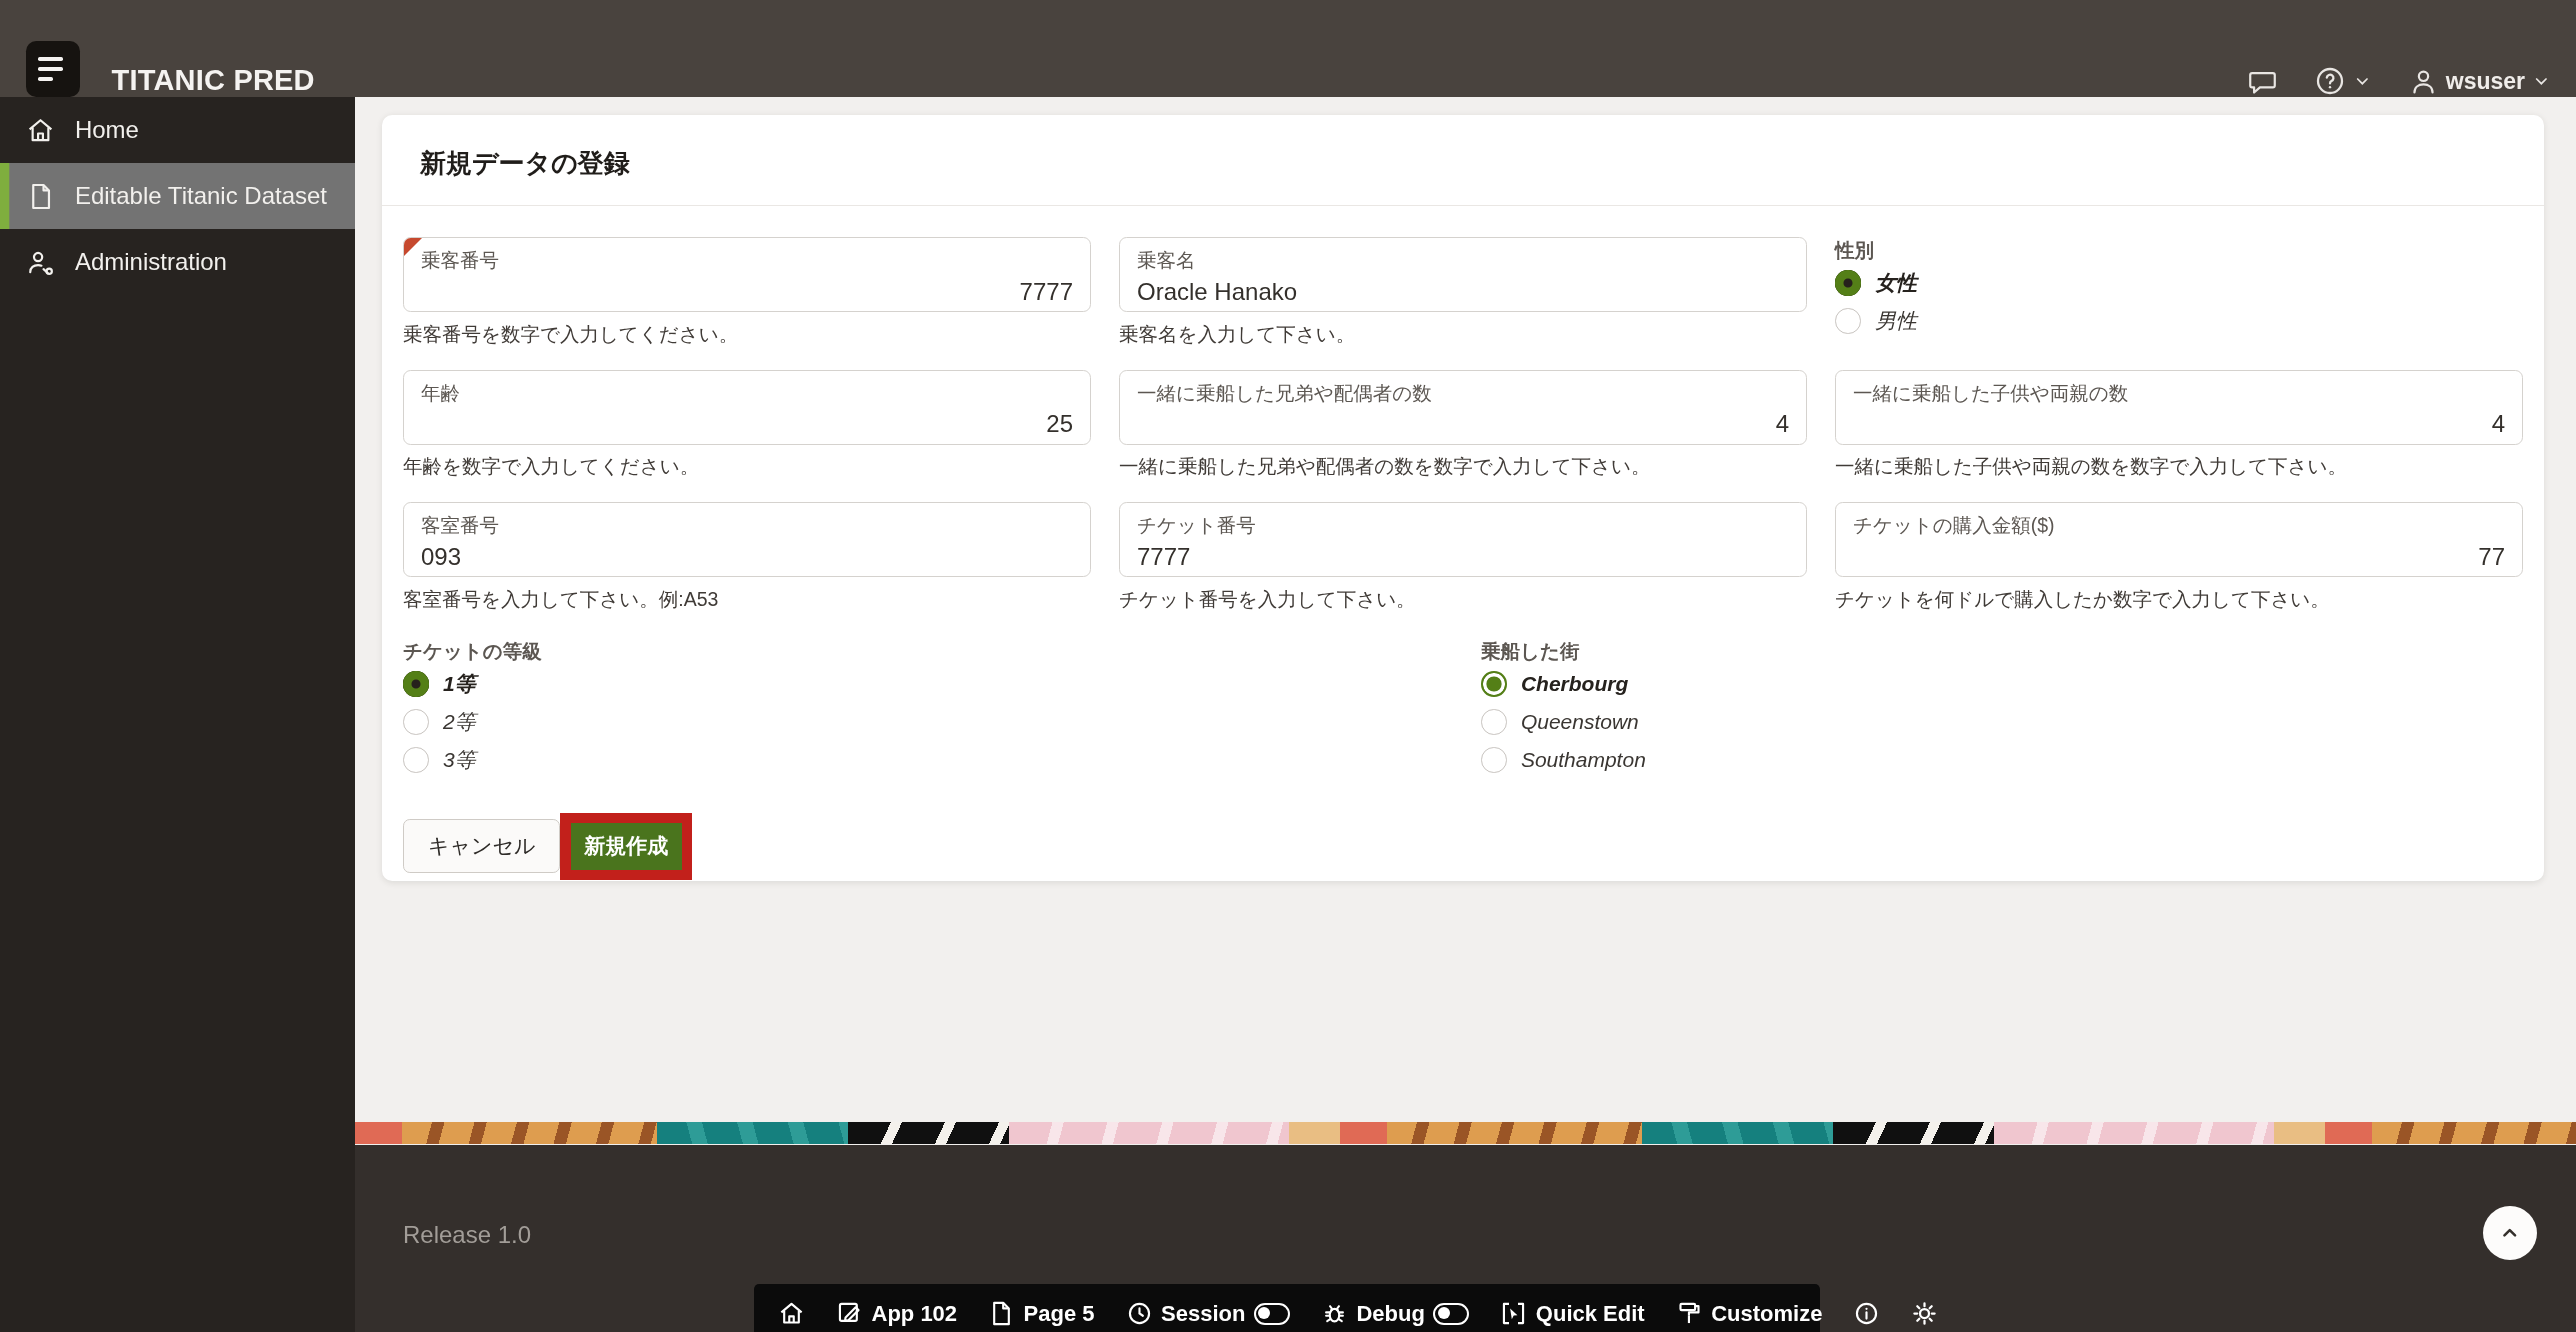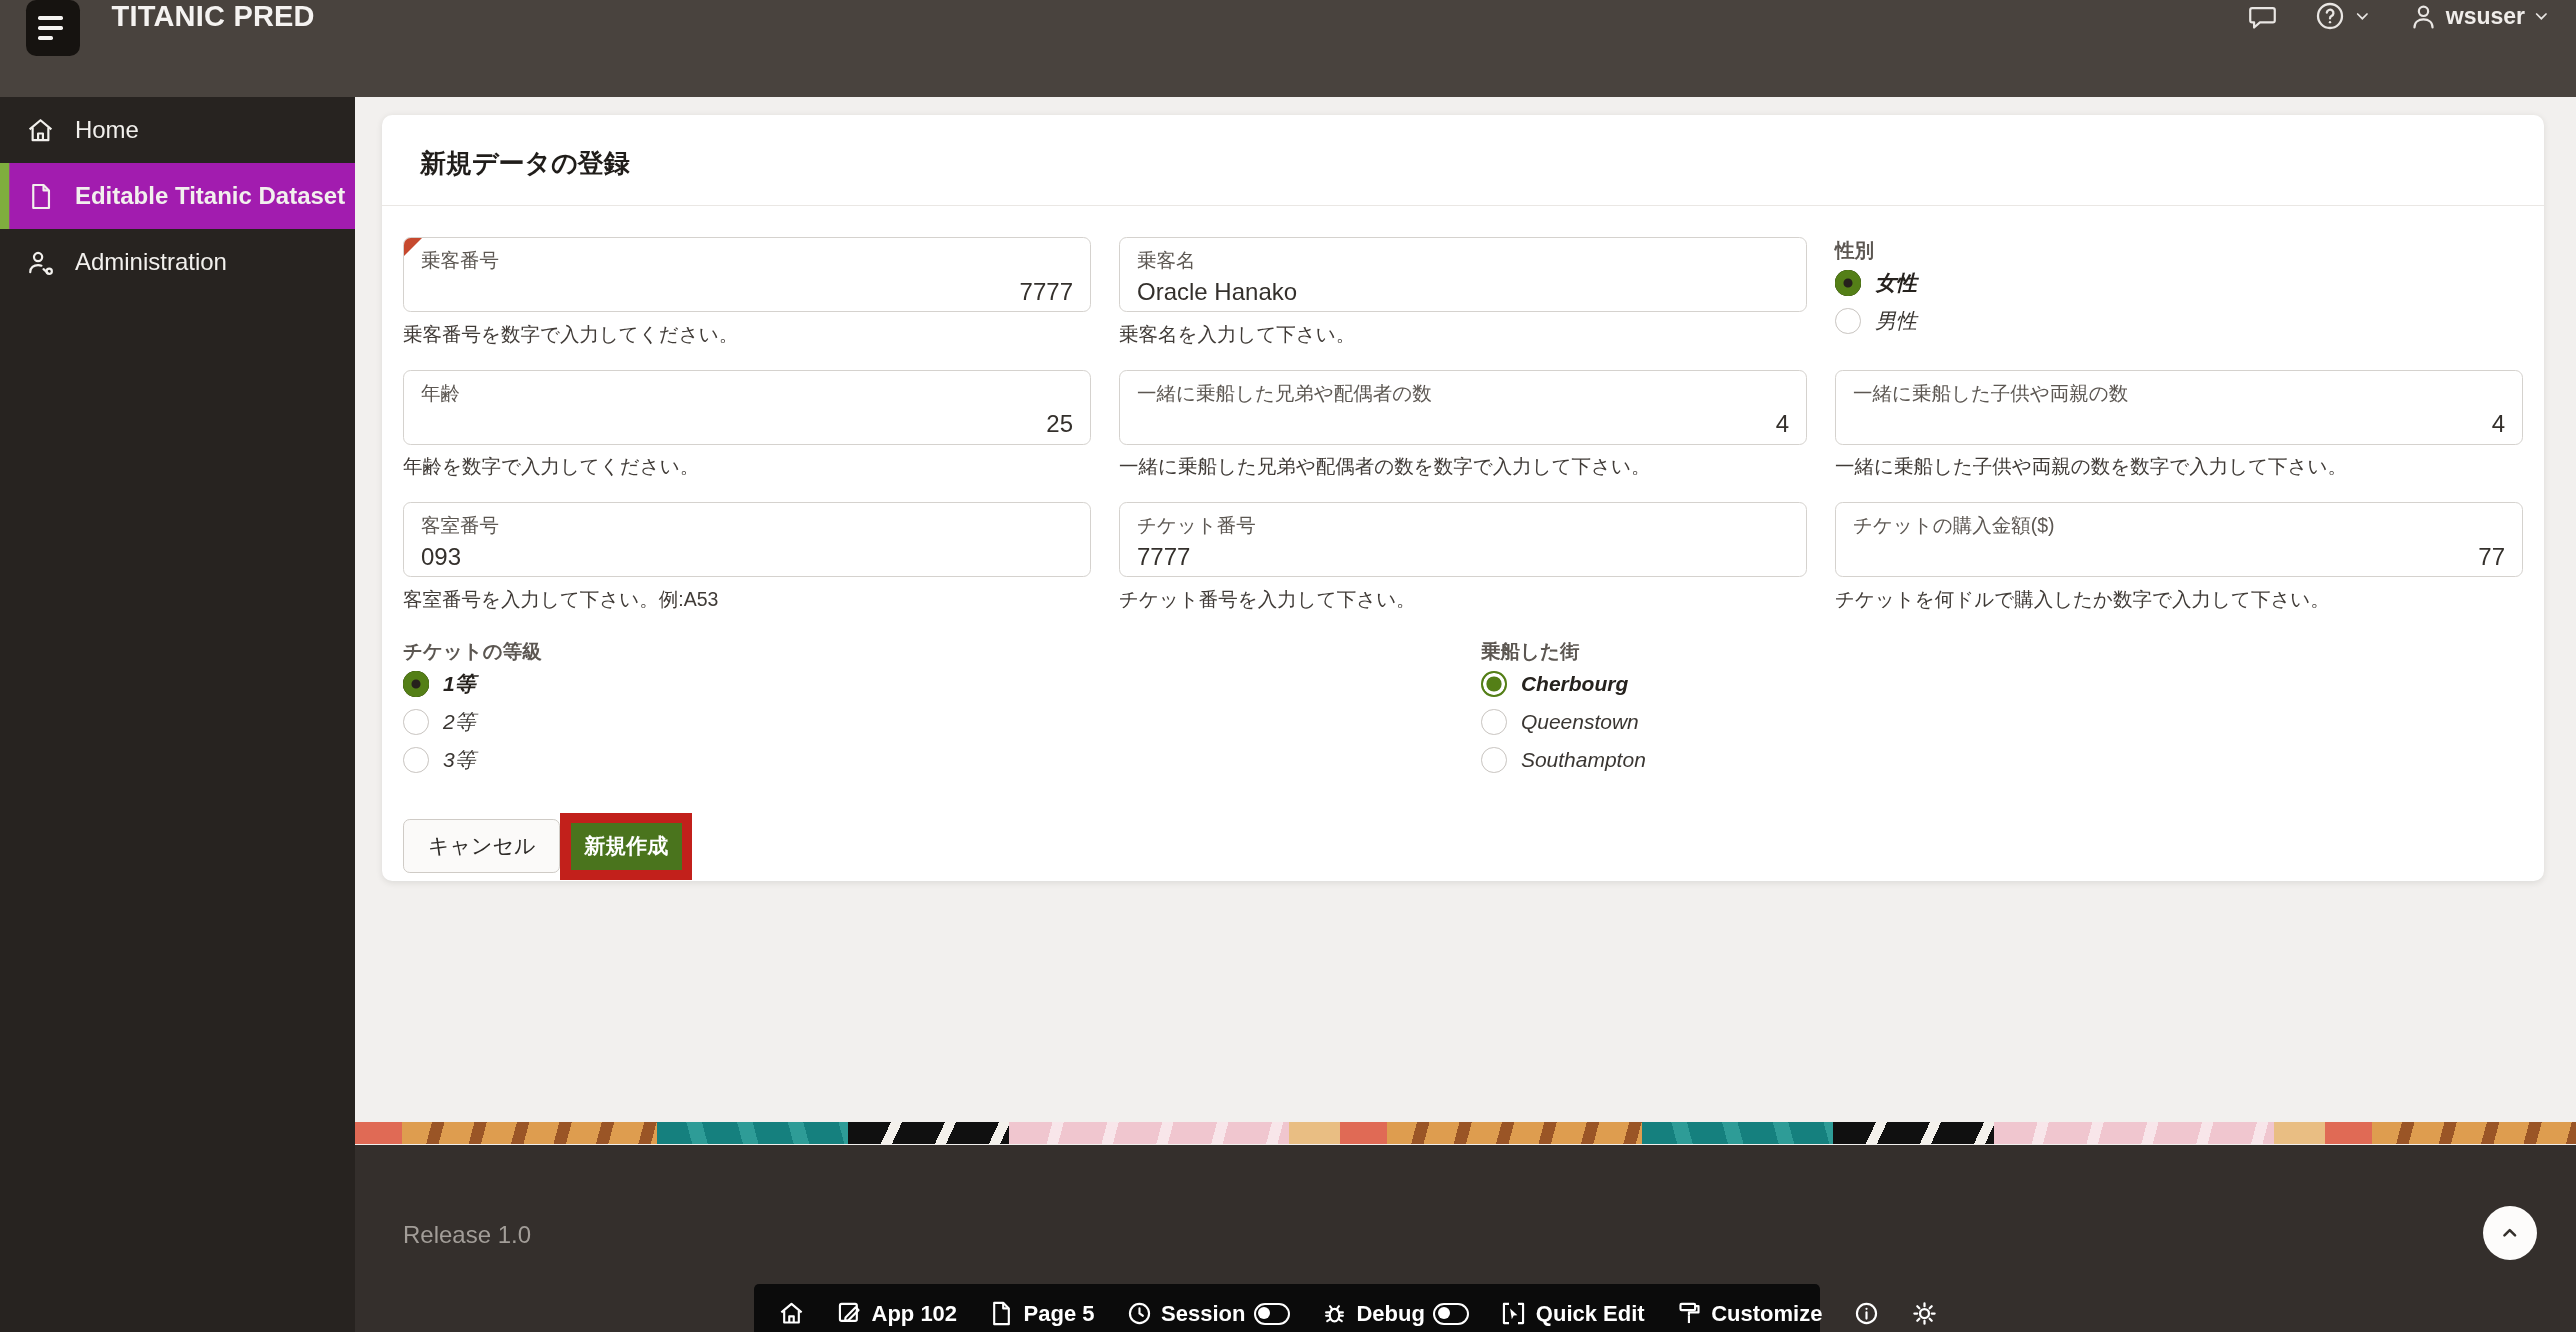--- a/index.html
+++ b/index.html
@@ -1,35 +1,35 @@
 <!DOCTYPE html>
 <html style="font-size:13.6px"><head>
 <meta charset="utf-8">
 <style>
   * { margin:0; padding:0; box-sizing:border-box; }
   html,body { width:2576px; height:1333px; overflow:hidden; }
   body { position:relative; background:#F2F0EE; font-family:"Liberation Sans",sans-serif; color:#2E2B28; }
 
   
   .header { position:absolute; top:0; left:0; width:2576px; height:97px; background:#49433E;
-            display:flex; align-items:flex-start; padding:0 25.5px; z-index:5; }
+            display:flex; align-items:flex-end; padding:0 25.5px; z-index:5; }
   .nav-toggle { width:54px; height:56px; background:#161310; border-radius:10.2px; display:flex;
                 flex-direction:column; justify-content:center; gap:6px; padding-left:12px; cursor:pointer; }
   .nav-toggle span { height:4.2px; background:#F5F3F1; border-radius:1.7px; }
   .nav-toggle span:nth-child(1){ width:25.5px; } .nav-toggle span:nth-child(2){ width:25.5px; } .nav-toggle span:nth-child(3){ width:15.3px; }
   .app-title { margin-left:32px; font-size:29px; font-weight:bold; color:#F5F3F1; letter-spacing:0.2px; }
   .header-right { margin-left:auto; display:flex; align-items:center; gap:36px; color:#E9E6E3; }
   .hbtn { display:flex; align-items:center; gap:6.8px; cursor:pointer; }
   .user-label { font-size:23px; font-weight:600; color:#F0EDEA; }
 
   
   .sidebar { position:absolute; top:97px; left:0; width:355px; height:1236px; background:#272320; }
   .nav-item { height:66px; display:flex; align-items:center; gap:20.4px; padding-left:25.5px;
               color:#F2F0ED; font-size:24px; cursor:pointer; }
-  .nav-item.active { background:#a21caf; box-shadow:inset 9.3px 0 0 #7FAE3E; font-weight:bold; }
+  .nav-item.active { background:#737373; box-shadow:inset 9.3px 0 0 #7FAE3E; font-weight:normal; }
 
   
   .card { position:absolute; left:382px; top:115px; width:2162px; height:766px; background:#FFFFFF;
           border-radius:10.2px; box-shadow:0 1.7px 6.8px rgba(40,35,30,.10); }
   .card-title { padding:31px 38px 24px 38px; font-size:26px; font-weight:bold; color:#201D1A;
                 border-bottom:0.8px solid #EAE7E4; }
   .form { padding:31px 20.4px 0 21px; }
   .grid3 { display:grid; grid-template-columns:688px 688px 688px; column-gap:28px; margin-bottom:22px; }
   .grid2 { display:grid; grid-template-columns:1078px 1078px; margin-top:25.5px; }
 

